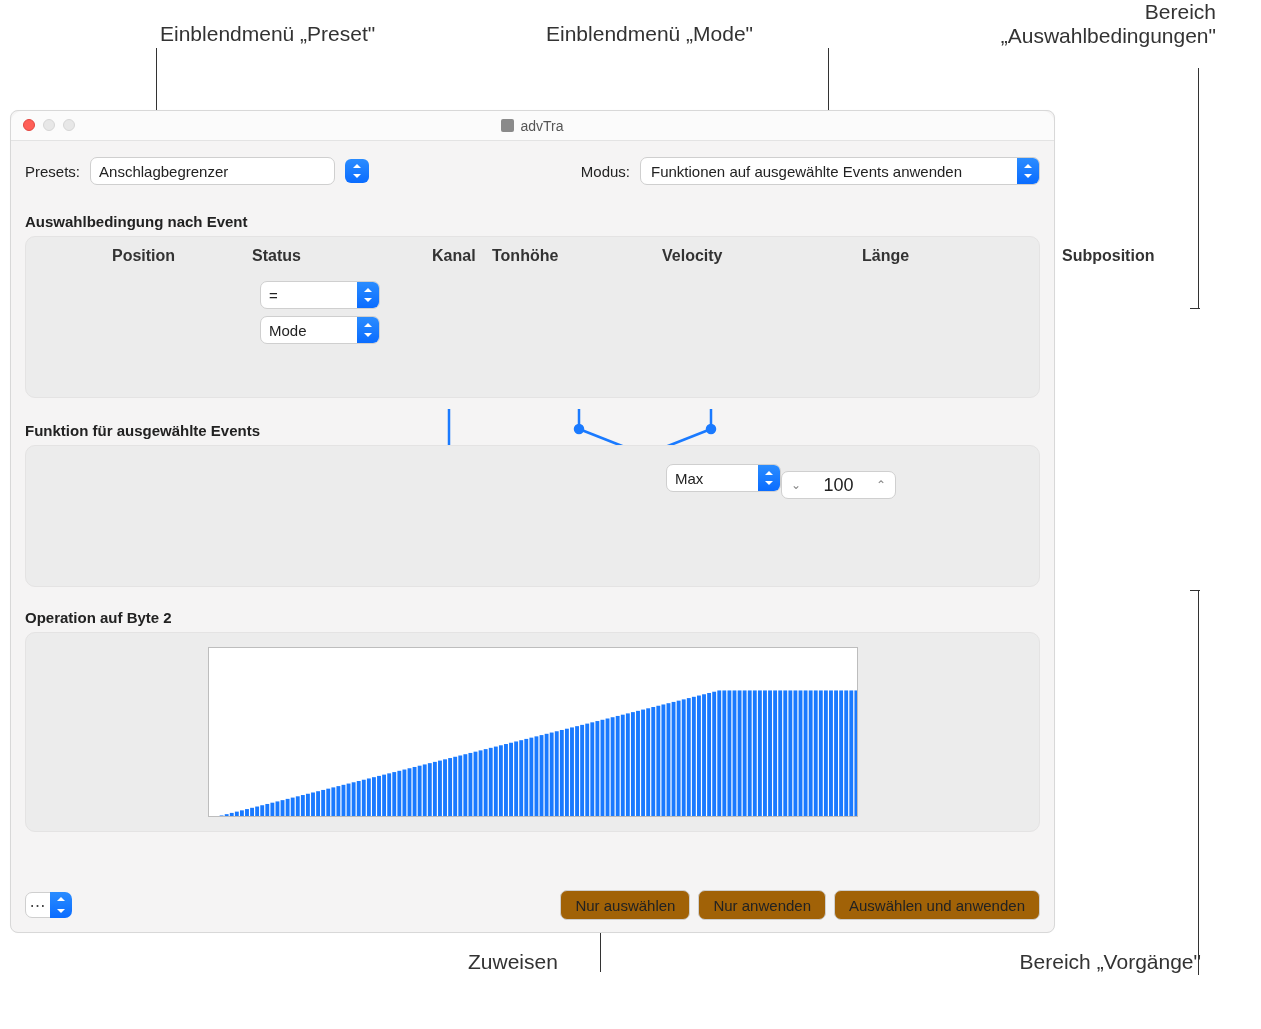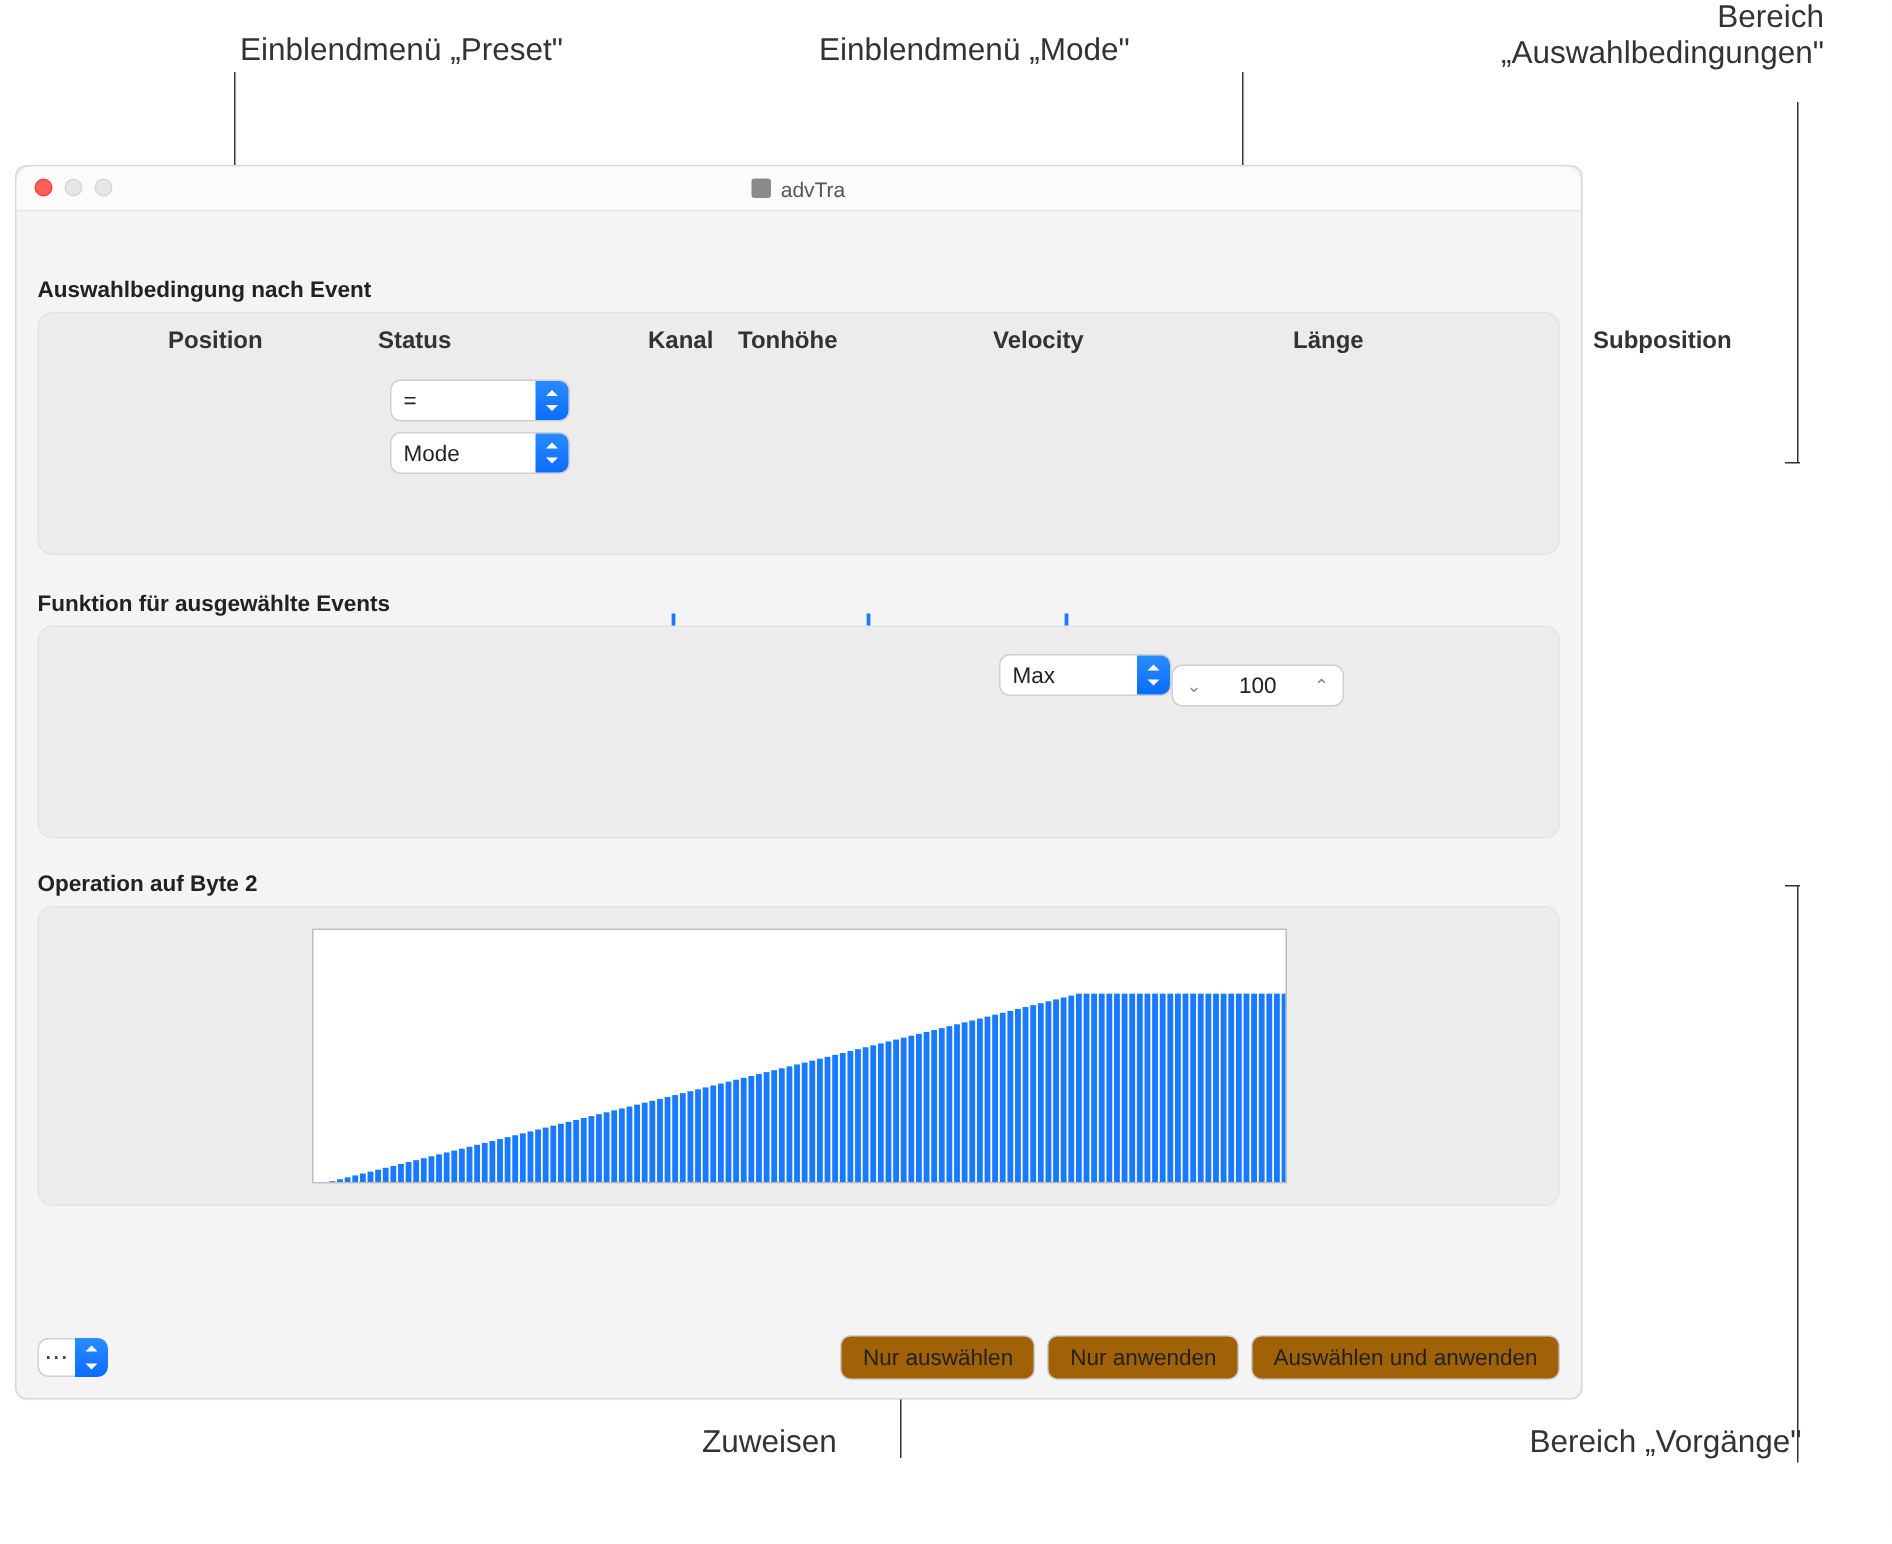--- a/index.html
+++ b/index.html
@@ -117,21 +117,21 @@
 
   .func-panel { padding: 20px 16px; height: 142px; position: relative; }
 
   .op-select { width: 115px; }
   .stepper {
     margin-top: 7px;
     width: 115px; height: 28px; border: 1px solid #cfcfcf; border-radius: 7px; background: #fff;
     display: inline-flex; align-items: center; justify-content: space-between; padding: 0 2px;
   }
   .stepper .arrow { width: 24px; text-align: center; color: #888; font-size: 12px; }
-  .stepper .val { font-size: 15px; }
+  .stepper .val { font-size: 18px; }
 
   .byte-panel { height: 200px; display:flex; align-items:center; justify-content:center; }
   .chart-box { width: 650px; height: 170px; border: 1px solid #bdbdbd; background: #fff; position: relative; overflow: hidden; }
 
   .bottom-row {
     position: absolute; left: 14px; right: 14px; bottom: 12px;
     display: flex; align-items: center; gap: 8px;
   }
   .ellipsis-btn {
     width: 26px; height: 26px; border: 1px solid #cfcfcf; border-radius: 7px 0 0 7px;
@@ -179,20 +179,35 @@
         <div class="tl close"></div>
         <div class="tl min"></div>
         <div class="tl max"></div>
       </div>
       <span class="title-icon"></span>
       <span>advTra</span>
     </div>
 
     <div class="content">
 
+      <div class="row-top">
+        <span class="label">Presets:</span>
+        <div class="text-input preset-input">
+          <span>Anschlagbegrenzer</span>
+        </div>
+        <div class="blue-select-btn"></div>
+
+        <div class="spacer"></div>
+
+        <span class="label">Modus:</span>
+        <div class="mode-select" style="width:400px;">
+          <span class="txt">Funktionen auf ausgewählte Events anwenden</span>
+          <span class="cap"></span>
+        </div>
+      </div>
 
       <div class="section-title">Auswahlbedingung nach Event</div>
       <div class="panel cond-panel">
         <div class="col-headers">
           <span style="padding-left:70px;">Position</span>
           <span style="padding-left:40px;">Status</span>
           <span style="padding-left:60px;">Kanal</span>
           <span style="padding-left:0px;">Tonhöhe</span>
           <span style="padding-left:40px;">Velocity</span>
           <span style="padding-left:110px;">Länge</span>

